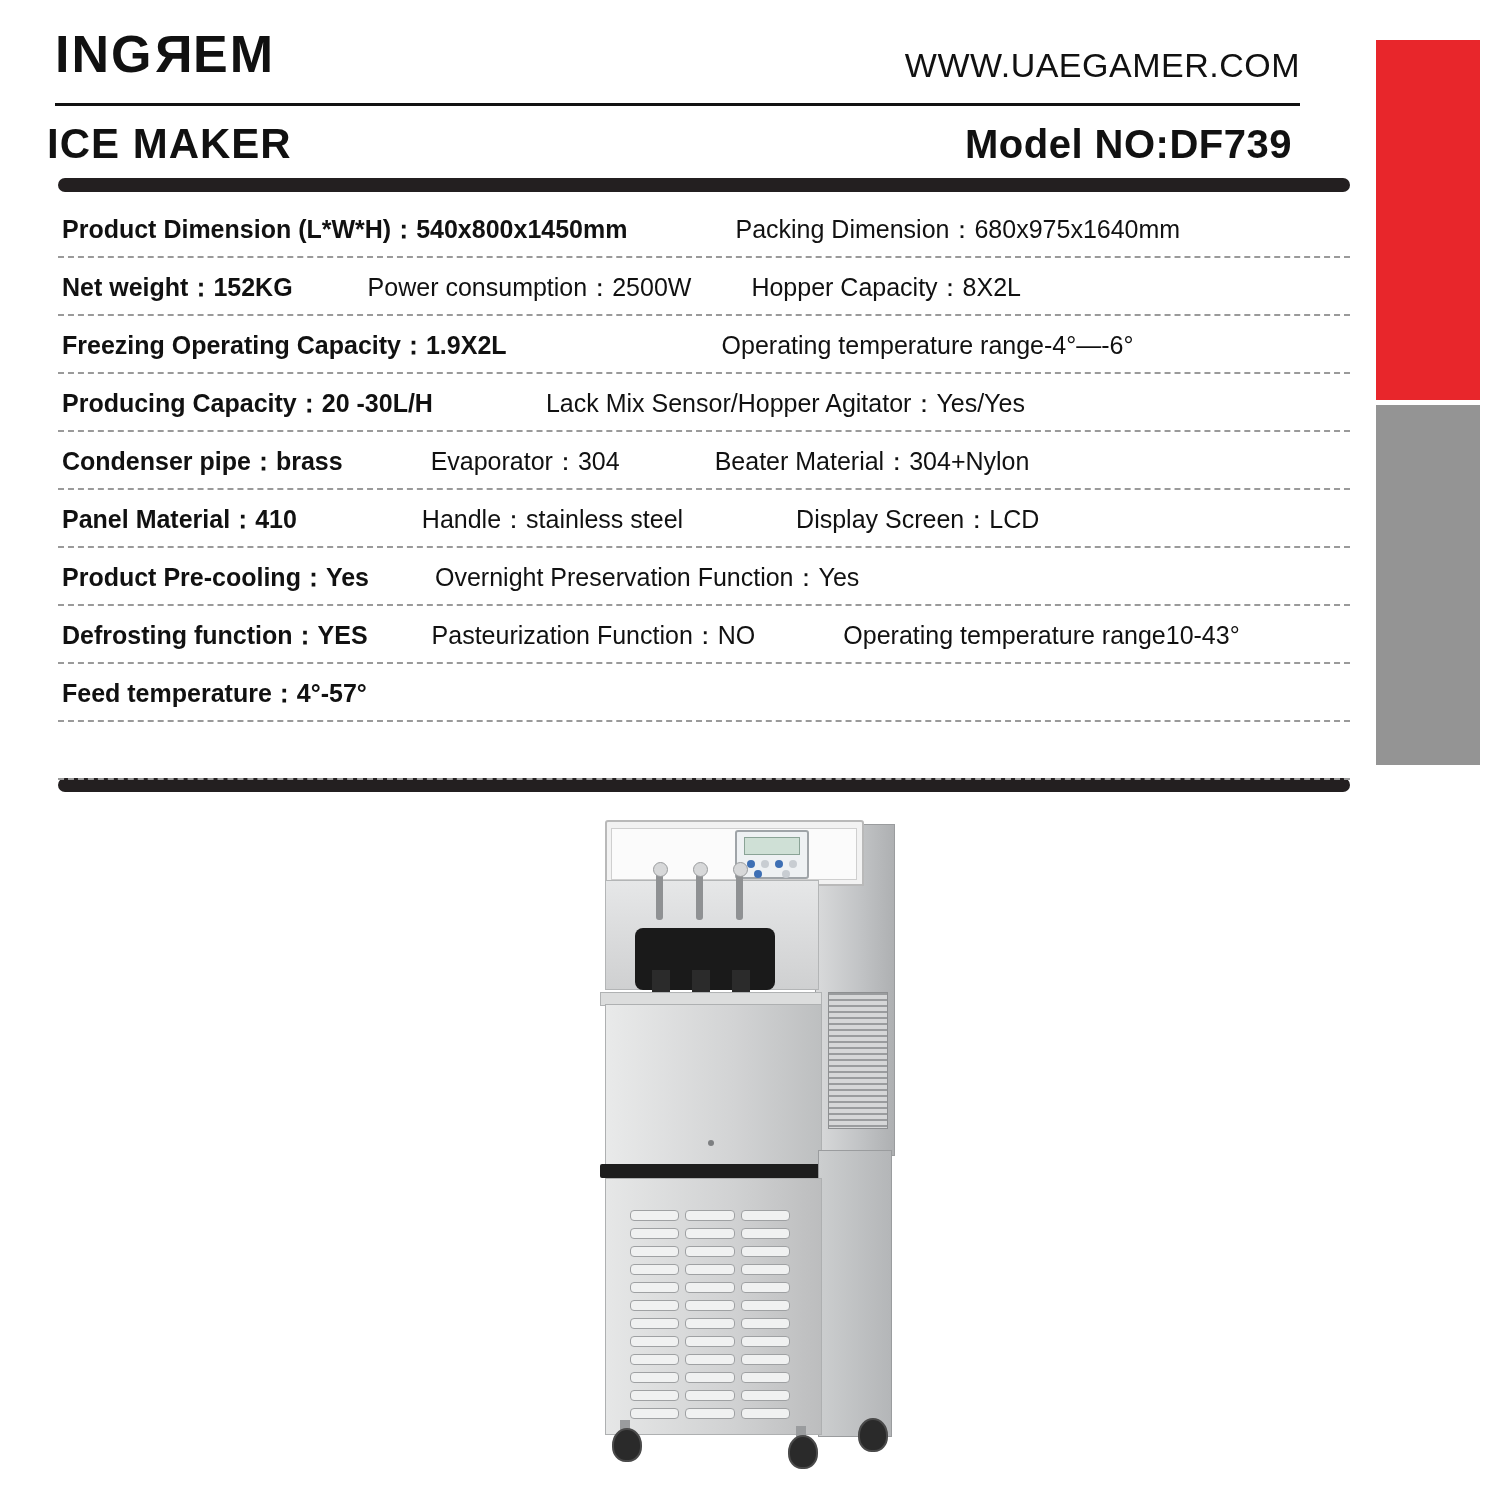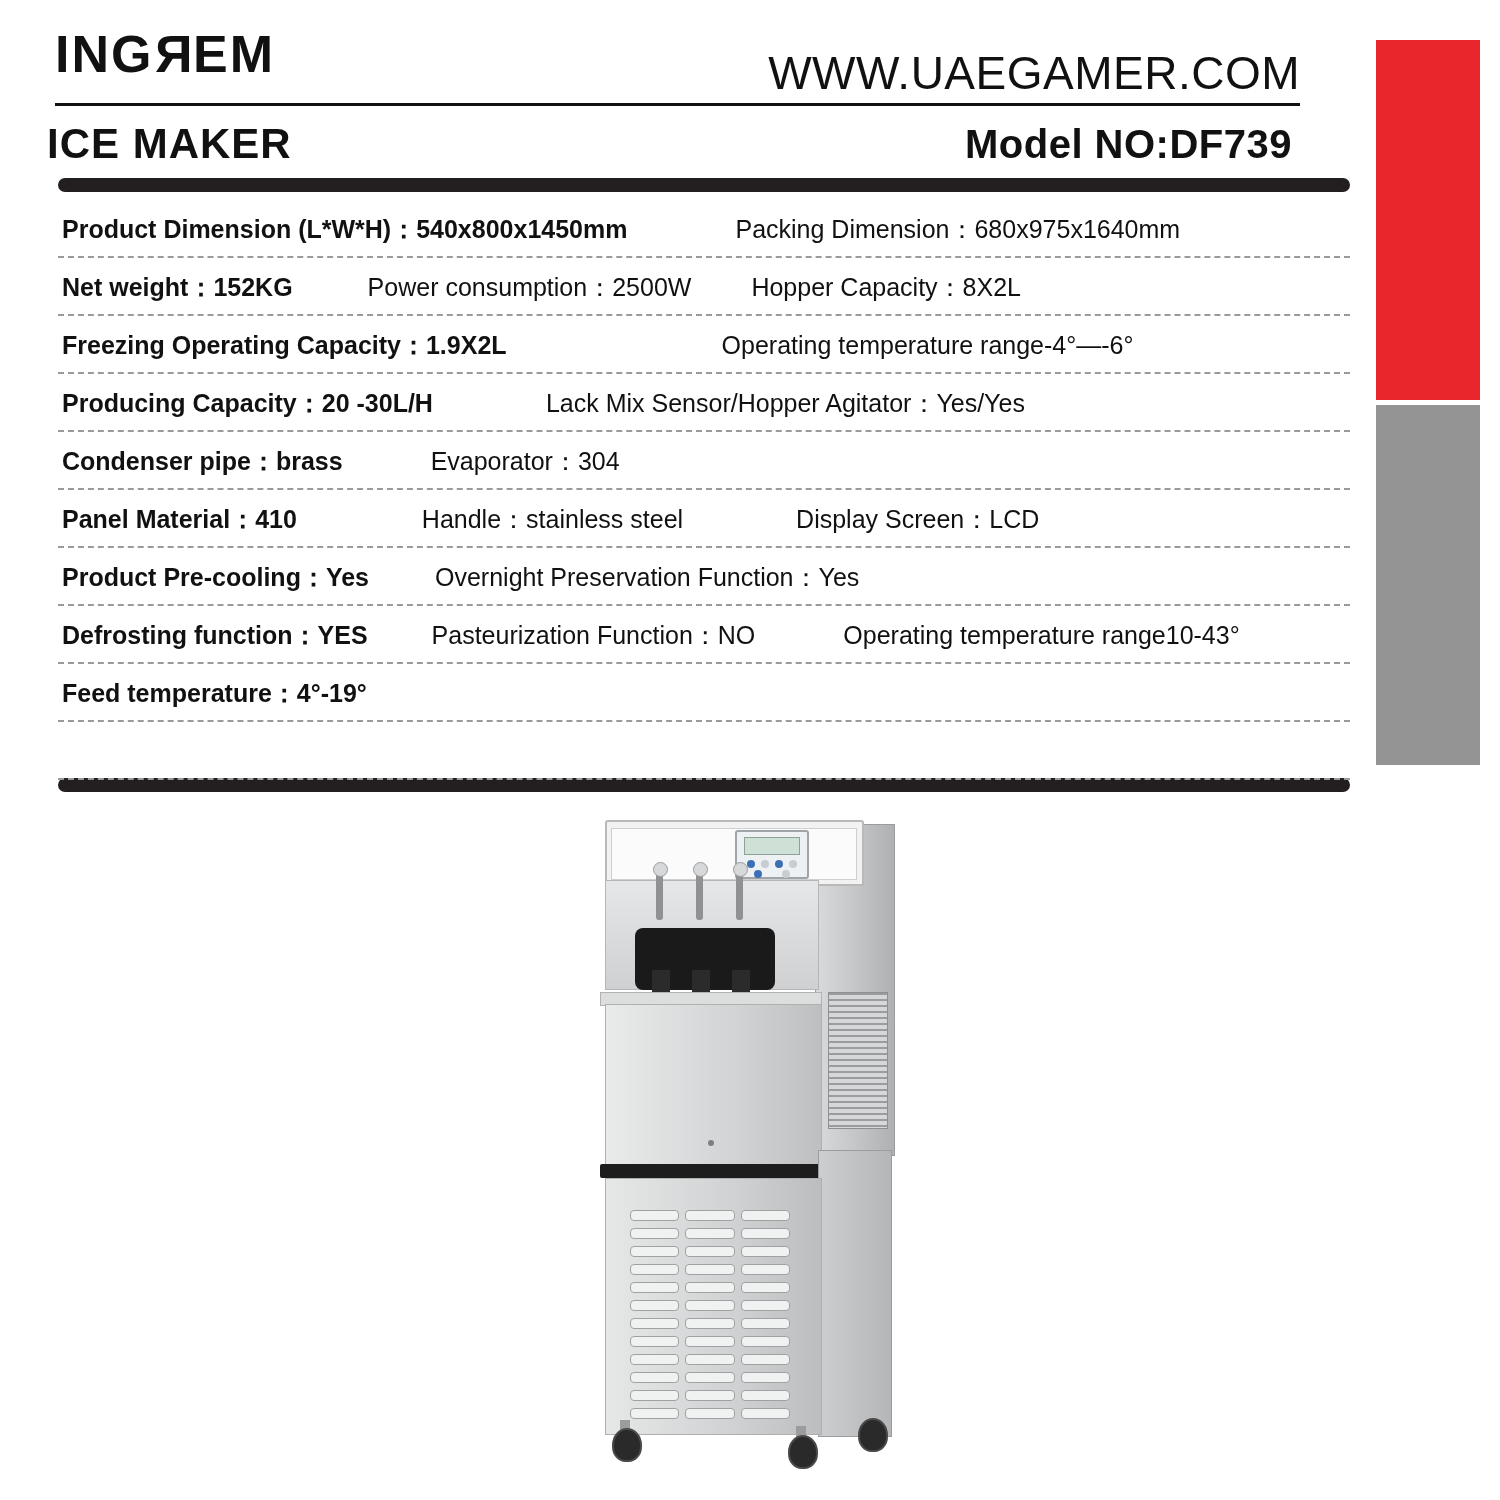--- a/index.html
+++ b/index.html
@@ -32,21 +32,21 @@
     font-weight: bold;
     letter-spacing: 2px;
     line-height: 1;
     font-family: "Liberation Sans", sans-serif;
   }
   .brand .flip {
     display: inline-block;
     transform: scaleX(-1);
   }
   .site-url {
-    font-size: 46px;
+    font-size: 34px;
     letter-spacing: 0.5px;
     margin-top: 18px;
     font-family: "Liberation Sans", sans-serif;
     text-align: center;
   }
   .header-rule {
     position: absolute;
     left: 55px;
     top: 103px;
     width: 1245px;
@@ -422,41 +422,42 @@
   </div>
 
   <div class="spec-row">
     <span class="cell c-a">Producing Capacity：20 -30L/H</span>
     <span class="cell c-gap-6">Lack Mix Sensor/Hopper Agitator：Yes/Yes</span>
   </div>
 
   <div class="spec-row">
     <span class="cell c-a">Condenser pipe：brass</span>
     <span class="cell c-gap-7">Evaporator：304</span>
+    <span class="cell c-gap-11">Beater Material：304+Nylon</span>
   </div>
 
   <div class="spec-row">
     <span class="cell c-a">Panel Material：410</span>
     <span class="cell c-gap-9">Handle：stainless steel</span>
     <span class="cell c-gap-6">Display Screen：LCD</span>
   </div>
 
   <div class="spec-row">
     <span class="cell c-a">Product Pre-cooling：Yes</span>
     <span class="cell c-gap-8">Overnight Preservation Function：Yes</span>
   </div>
 
   <div class="spec-row">
     <span class="cell c-a">Defrosting function：YES</span>
     <span class="cell c-gap-10">Pasteurization Function：NO</span>
     <span class="cell c-gap-7">Operating temperature range10-43°</span>
   </div>
 
   <div class="spec-row">
-    <span class="cell c-a">Feed temperature：4°-19°</span>
+    <span class="cell c-a">Feed temperature：4°-57°</span>
   </div>
 
   <div class="spec-row"></div>
 
 </div>
 
 <div class="machine">
   <div class="m-body-right"></div>
   <div class="m-vents"></div>
 

